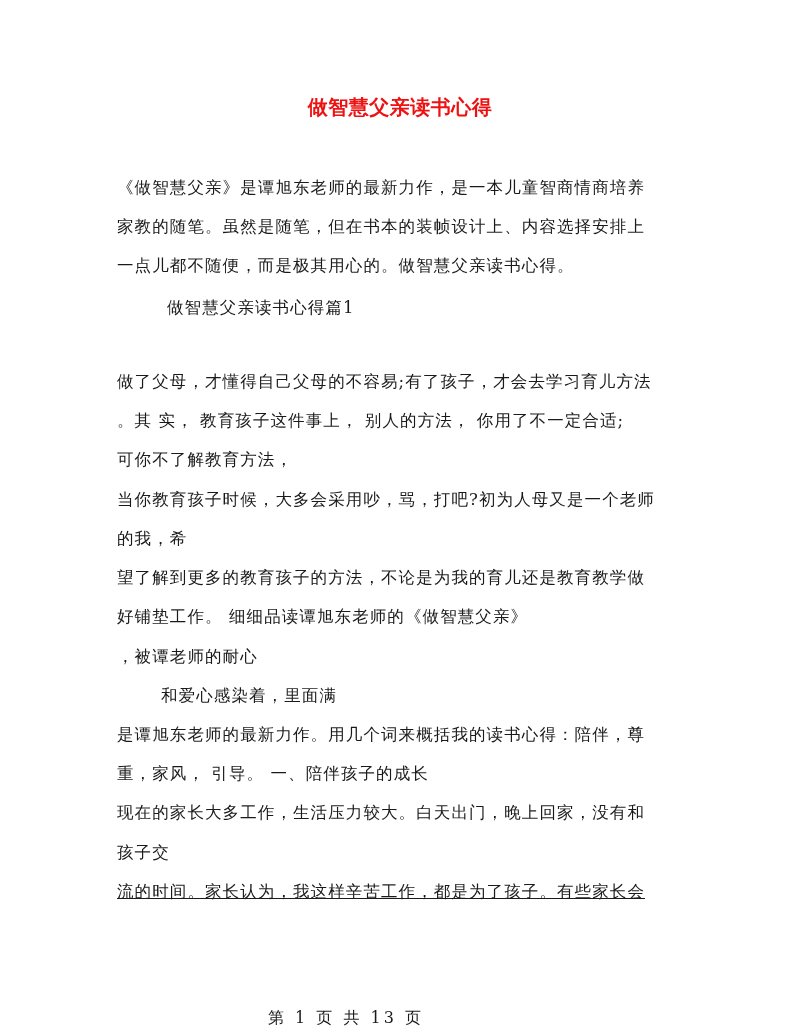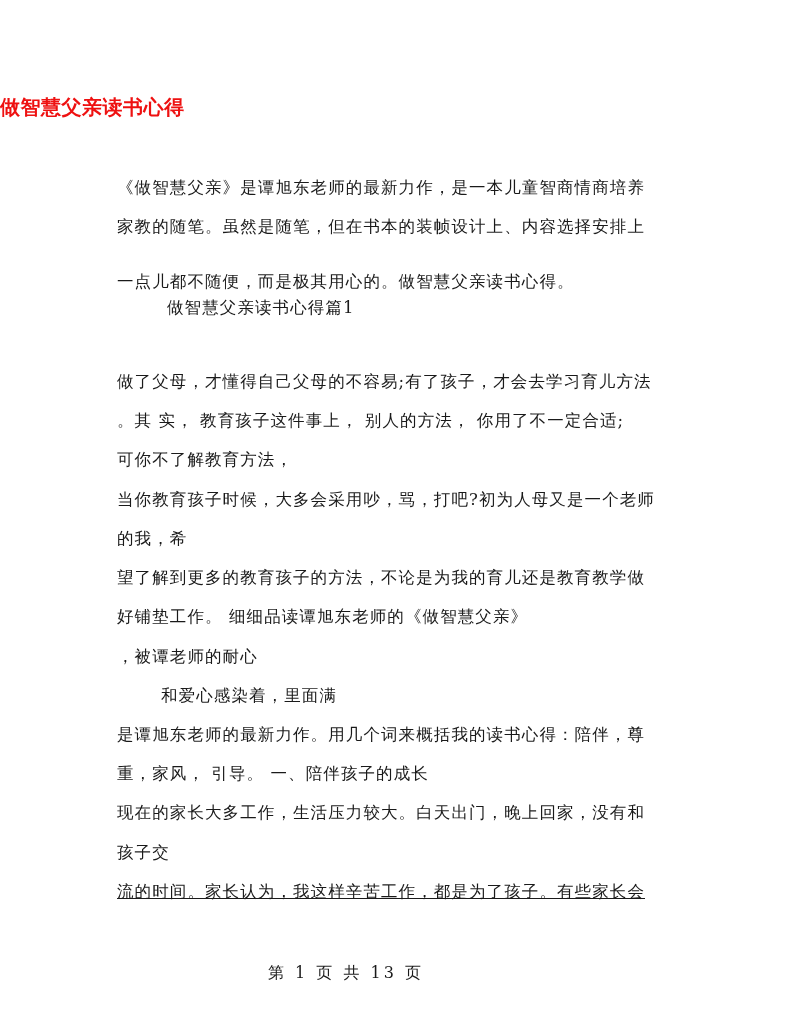--- a/index.html
+++ b/index.html
@@ -19,54 +19,54 @@
       position: absolute;
       left: 0; top: 0;
       width: 800px; height: 1036px;
       background: #ffffff;
     }
     .title {
       position: absolute;
       top: 94px;
       left: 0;
       width: 800px;
-      text-align: left;
+      text-align: center;
       font-size: 20px;
       font-weight: bold;
       color: #ee1111;
       letter-spacing: 0.5px;
     }
     .line {
       position: absolute;
       left: 117px;
       font-size: 16.5px;
       white-space: nowrap;
       letter-spacing: 1.1px;
       line-height: 20px;
     }
     .footer {
       position: absolute;
-      top: 963px;
+      top: 1008px;
       left: 0;
       width: 692px;
       text-align: center;
       font-size: 16px;
       letter-spacing: 3px;
     }
   </style>
 </head>
 <body>
 
 <div class="page">
   <div class="title" style="color: rgb(238, 17, 17);">做智慧父亲读书心得</div>
 
   <div id="body-lines">
     <div class="line" style="top: 178px; left: 117px;">《做智慧父亲》是谭旭东老师的最新力作，是一本儿童智商情商培养</div>
     <div class="line" style="top: 217px; left: 117px;">家教的随笔。虽然是随笔，但在书本的装帧设计上、内容选择安排上</div>
-    <div class="line" style="top: 272px; left: 117px;">一点儿都不随便，而是极其用心的。做智慧父亲读书心得。</div>
+    <div class="line" style="top: 256px; left: 117px;">一点儿都不随便，而是极其用心的。做智慧父亲读书心得。</div>
     <div class="line" style="top: 298px; left: 167px;">做智慧父亲读书心得篇1</div>
     <div class="line" style="top: 372px; left: 117px;">做了父母，才懂得自己父母的不容易;有了孩子，才会去学习育儿方法</div>
     <div class="line" style="top: 411px; left: 117px; text-align: center;">。其 实， 教育孩子这件事上， 别人的方法， 你用了不一定合适;</div>
     <div class="line" style="top: 450px; left: 117px;">可你不了解教育方法，</div>
     <div class="line" style="top: 490px; left: 117px;">当你教育孩子时候，大多会采用吵，骂，打吧?初为人母又是一个老师</div>
     <div class="line" style="top: 529px; left: 117px;">的我，希</div>
     <div class="line" style="top: 568px; left: 117px;">望了解到更多的教育孩子的方法，不论是为我的育儿还是教育教学做</div>
     <div class="line" style="top: 607px; left: 117px;">好铺垫工作。 细细品读谭旭东老师的《做智慧父亲》</div>
     <div class="line" style="top: 647px; left: 117px;">，被谭老师的耐心</div>
     <div class="line" style="top: 686px; left: 161px;">和爱心感染着，里面满</div>

